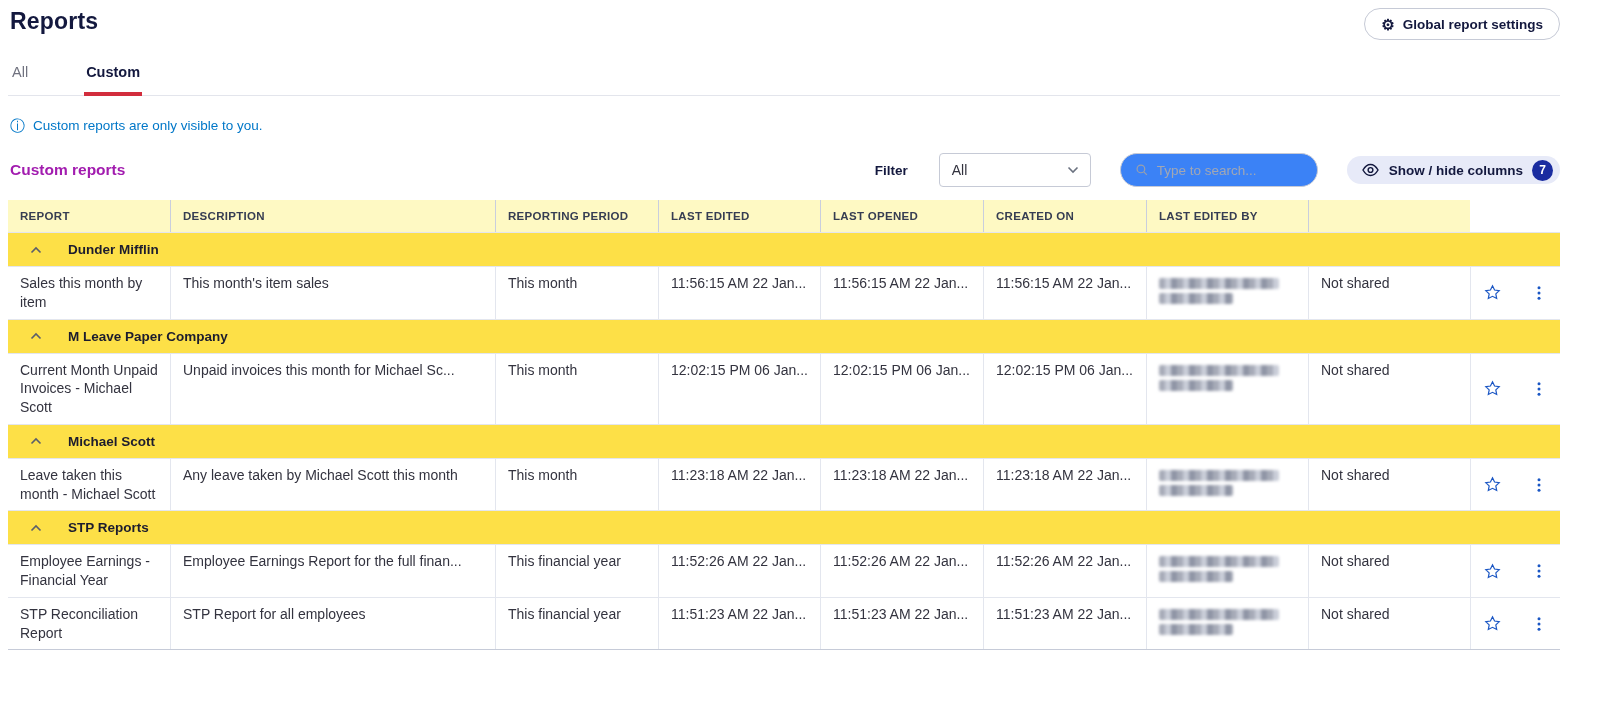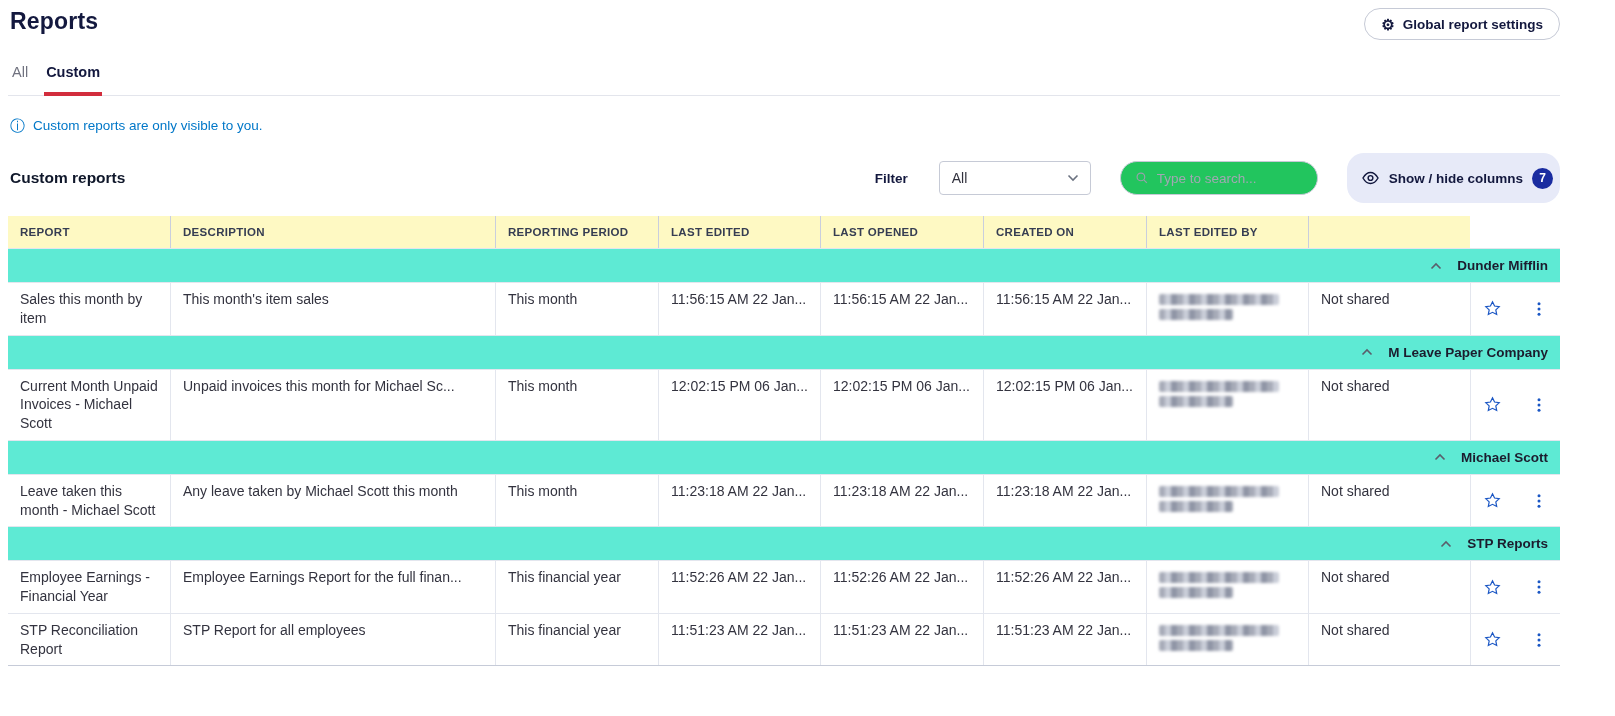--- a/index.html
+++ b/index.html
@@ -22,51 +22,51 @@
     cursor: pointer;
   }
   .gear-glyph { font-size: 15px; line-height: 1; color: #13183E; }
 
   
   .tabs { display: flex; gap: 14px; margin-top: 24px; border-bottom: 1px solid #E3E5EC; padding-left: 2px; }
   .tab {
     padding: 0 2px 12px 2px; font-size: 14.5px; color: #70727F;
     border-bottom: 4px solid transparent; margin-bottom: -1px; cursor: pointer;
   }
-  .tab.active { color: #13183E; font-weight: 700; border-bottom-color: #D22D3D; }
+  .tab.active { color: #13183E; font-weight: 700; border-bottom-color: #D22D3D; margin-left: 40px; }
 
   
   .info-row { display: flex; align-items: center; gap: 8px; margin-top: 22px; padding-left: 2px;
               color: #0077C8; font-size: 13.5px; }
   .info-glyph { font-size: 15px; line-height: 1; }
 
   
   .toolbar { display: flex; justify-content: space-between; align-items: center; margin-top: 20px; margin-bottom: 13px; }
-  .section-title { font-size: 15.5px; font-weight: 800; color: #0f172a; padding-left: 2px; text-align: center; }
+  .section-title { font-size: 15.5px; font-weight: 800; color: #a21caf; padding-left: 2px; text-align: center; }
   .toolbar-right { display: flex; align-items: center; gap: 29px; }
   .filter-label { font-size: 13.5px; font-weight: 700; color: #13183E; margin-right: 2px; }
   .select {
     display: flex; align-items: center; justify-content: space-between;
     width: 152px; height: 34px; padding: 0 11px 0 12px;
     border: 1px solid #C6CAD6; border-radius: 4px; background: #fff;
     font-size: 14px; color: #32323E; cursor: pointer;
   }
   .search {
     display: flex; align-items: center; gap: 8px;
     width: 198px; height: 34px; padding: 0 14px;
-    border: 1px solid #C6CAD6; border-radius: 17px; background: #22c55e;
+    border: 1px solid #C6CAD6; border-radius: 17px; background: #3b82f6;
   }
   .search input {
     border: none; outline: none; width: 100%;
     font-family: inherit; font-size: 13.5px; color: #32323E; background: transparent;
   }
   .search input::placeholder { color: #A2A7B3; }
   .cols-btn {
     display: flex; align-items: center; gap: 9px;
-    height: 50px; padding: 0 7px 0 14px;
+    height: 28px; padding: 0 7px 0 14px;
     background: #E7EAF8; border: none; border-radius: 17px;
     font-family: inherit; font-size: 13.5px; font-weight: 700; color: #13183E;
     cursor: pointer;
   }
   .badge {
     width: 21px; height: 21px; border-radius: 50%;
     background: #1A2CA0; color: #fff;
     display: flex; align-items: center; justify-content: center;
     font-size: 12px; font-weight: 700;
   }
@@ -78,24 +78,23 @@
     grid-template-columns: 162px 325px 163px 162px 163px 163px 162px 162px minmax(0,1fr);
   }
   .hcell {
     background: #fef9c3; padding: 10px 12px;
     font-size: 11.5px; font-weight: 700; color: #363D52; letter-spacing: .3px;
     border-left: 1px solid #C9CEDE; white-space: nowrap; overflow: hidden;
     cursor: pointer;
   }
   .hcell:first-child { border-left: none; }
   .group-row {
-    display: flex; align-items: center; gap: 13px;
-    padding: 9px 12px 9px 20px; background: #5eead4;
+    display: flex; align-items: center; gap: 24px;
+    padding: 9px 12px 9px 20px; background: #fde047;
     border-top: 1px solid #E3E6EE;
-    justify-content: flex-end;
   }
   .group-name { font-size: 13.5px; font-weight: 700; color: #1C1C2E; }
   .chev-btn { background: none; border: none; padding: 2px; cursor: pointer; display: flex; align-items: center; }
   .trow { border-top: 1px solid #E3E6EE; background: #fff; }
   .cell {
     padding: 7px 12px; font-size: 14px; line-height: 1.34; color: #33333F;
     border-left: 1px solid #E3E6EE; overflow: hidden;
   }
   .cell:first-child { border-left: none; }
   .cell.link { cursor: pointer; }

